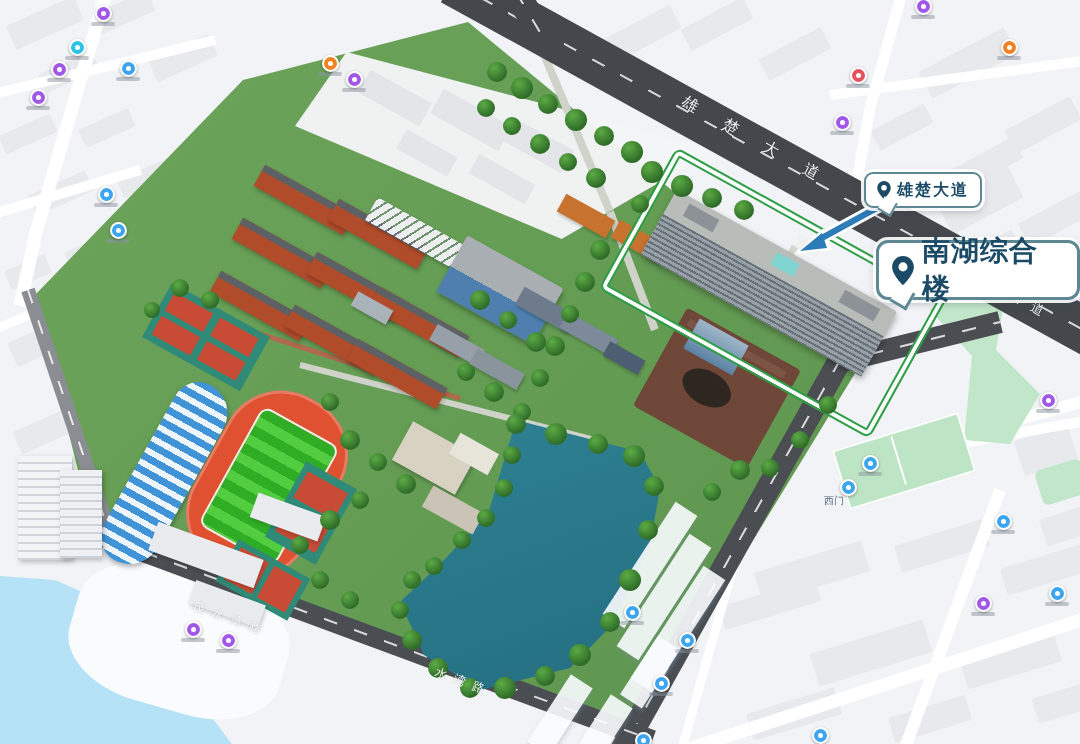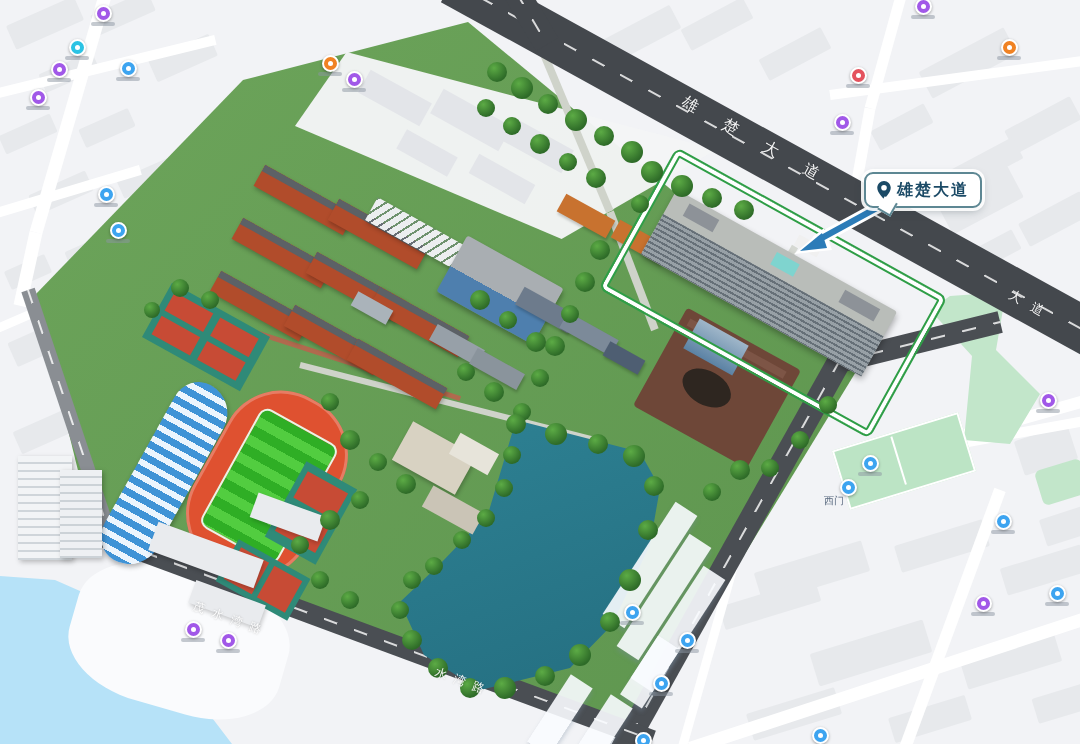--- a/index.html
+++ b/index.html
@@ -51,20 +51,27 @@
   </svg>
 
   <div class="callout" id="callout-north-gate">
     <svg class="pin" width="14" height="18" viewBox="0 0 24 32">
       <path fill="#1b4a66" d="M12 0C5.4 0 0 5.4 0 12c0 9 12 20 12 20s12-11 12-20C24 5.4 18.6 0 12 0zm0 17a5 5 0 1 1 0-10 5 5 0 0 1 0 10z"></path>
     </svg>
     <span>雄楚大道</span>
     <i class="tail"></i>
   </div>
 
+  <div class="callout" id="callout-main-building">
+    <svg class="pin" width="22" height="29" viewBox="0 0 24 32">
+      <path fill="#1b4a66" d="M12 0C5.4 0 0 5.4 0 12c0 9 12 20 12 20s12-11 12-20C24 5.4 18.6 0 12 0zm0 17a5 5 0 1 1 0-10 5 5 0 0 1 0 10z"></path>
+    </svg>
+    <span>南湖综合楼</span>
+    <i class="tail"></i>
+  </div>
 <div class="it" style="left: 8px; top: 10px; width: 74px; height: 26px; background: rgb(231, 233, 236); transform: rotate(-24deg); border-radius: 2px;"></div>
     <div class="it" style="left: 92px; top: 2px; width: 62px; height: 22px; background: rgb(231, 233, 236); transform: rotate(-24deg); border-radius: 2px;"></div>
     <div class="it" style="left: 150px; top: 46px; width: 66px; height: 24px; background: rgb(231, 233, 236); transform: rotate(-24deg); border-radius: 2px;"></div>
     <div class="it" style="left: 40px; top: 62px; width: 58px; height: 20px; background: rgb(231, 233, 236); transform: rotate(-24deg); border-radius: 2px;"></div>
     <div class="it" style="left: 0px; top: 124px; width: 56px; height: 20px; background: rgb(231, 233, 236); transform: rotate(-24deg); border-radius: 2px;"></div>
     <div class="it" style="left: 80px; top: 118px; width: 54px; height: 20px; background: rgb(231, 233, 236); transform: rotate(-24deg); border-radius: 2px;"></div>
     <div class="it" style="left: 30px; top: 182px; width: 62px; height: 22px; background: rgb(231, 233, 236); transform: rotate(-24deg); border-radius: 2px;"></div>
     <div class="it" style="left: 118px; top: 168px; width: 58px; height: 20px; background: rgb(231, 233, 236); transform: rotate(-24deg); border-radius: 2px;"></div>
     <div class="it" style="left: 66px; top: 238px; width: 66px; height: 22px; background: rgb(231, 233, 236); transform: rotate(-24deg); border-radius: 2px;"></div>
     <div class="it" style="left: 6px; top: 262px; width: 44px; height: 20px; background: rgb(231, 233, 236); transform: rotate(-24deg); border-radius: 2px;"></div>

